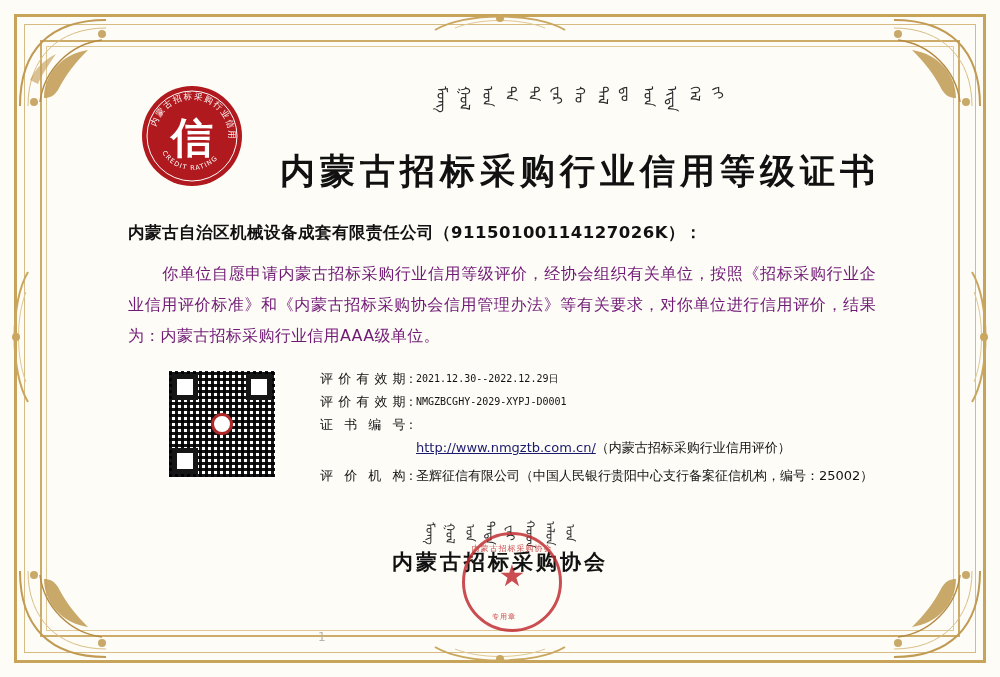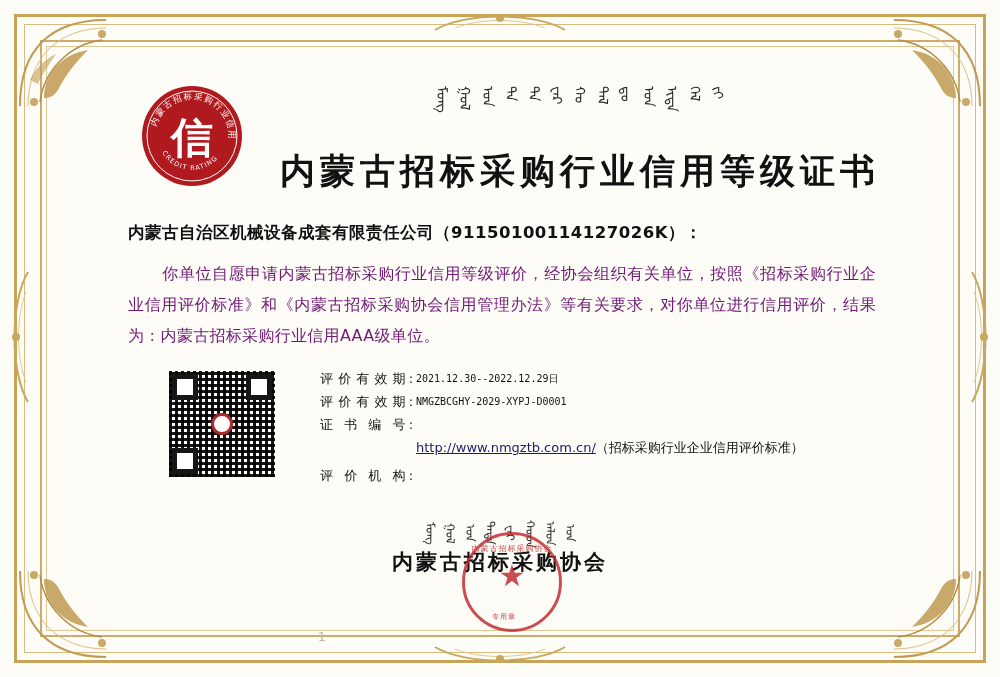--- a/index.html
+++ b/index.html
@@ -433,26 +433,27 @@
       </div>
 
       <div class="detail-row">
         <span class="detail-label">证书编号</span>
         <span class="detail-colon">:</span>
       </div>
 
       <div class="detail-row cont">
         <span class="detail-label">　</span>
         <span class="detail-colon">:</span>
-        <span class="detail-value"><a class="link" href="#">http://www.nmgztb.com.cn/</a><span>（招标采购行业企业信用评价标准）</span></span>
+        <span class="detail-value"><a class="link" href="#">http://www.nmgztb.com.cn/</a><span>（内蒙古招标采购行业信用评价）</span></span>
       </div>
 
       <div class="detail-row" style="margin-top:6px">
         <span class="detail-label">评价机构</span>
         <span class="detail-colon">:</span>
+        <span class="detail-value">圣辉征信有限公司（中国人民银行贵阳中心支行备案征信机构，编号：25002）</span>
       </div>
 
 
     </div>
   </div>
 
   <div class="footer">
     <div class="footer-mong">
       <span class="mong-col">ᠮᠣᠩ</span>
       <span class="mong-col">ᠭᠣᠯ</span>

